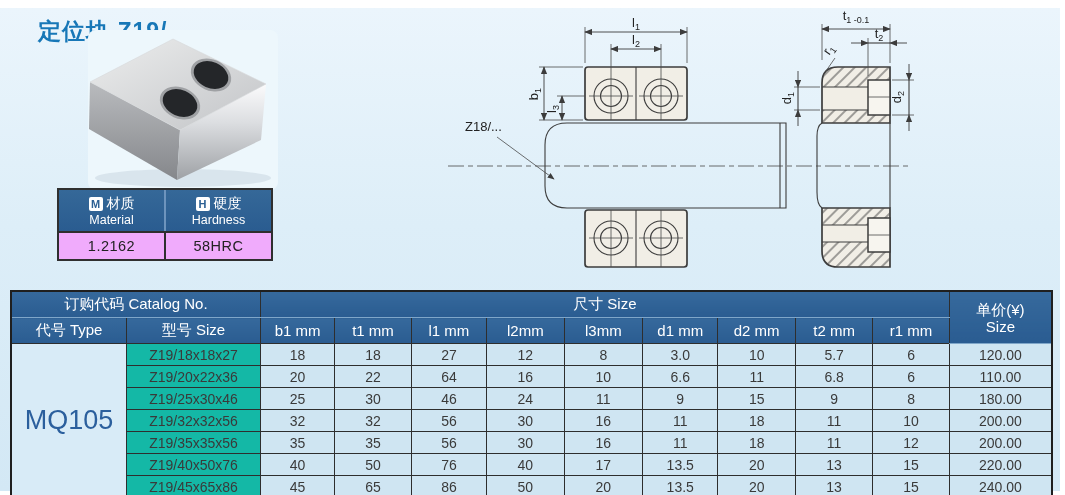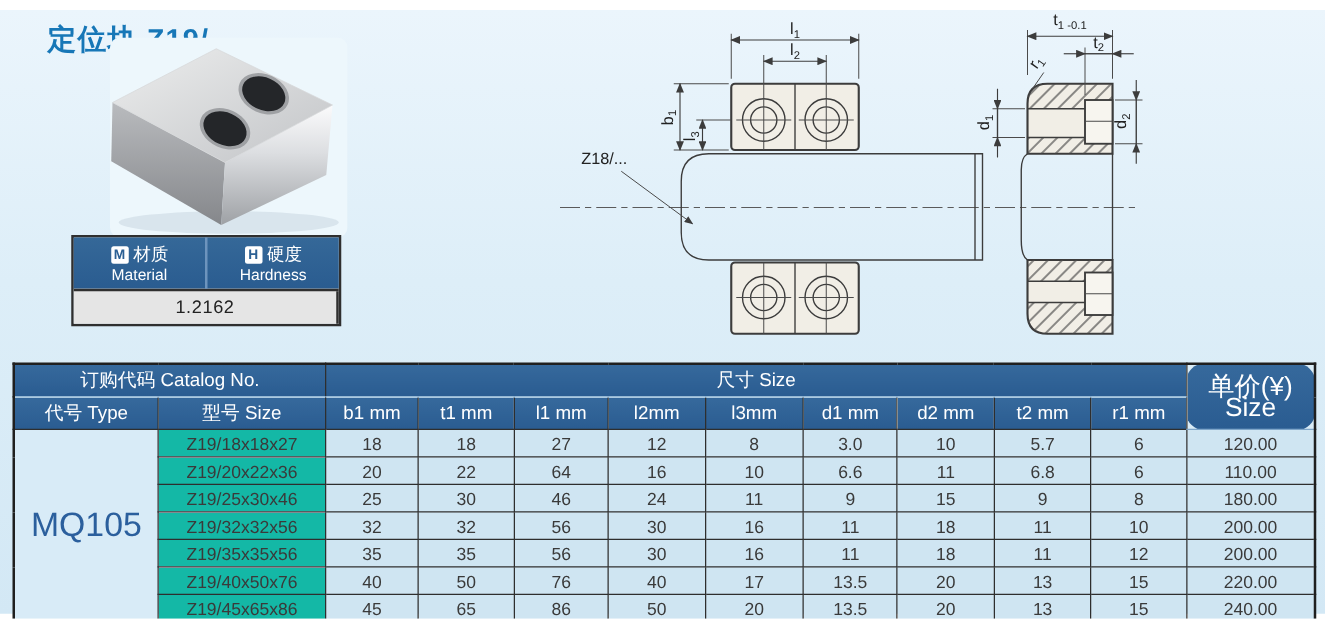--- a/index.html
+++ b/index.html
@@ -14,34 +14,34 @@
 
   
   .mat{position:absolute;left:57px;top:188px;width:212px;border:2px solid #2f2f2f;}
   .mat-head{display:flex;background:linear-gradient(180deg,#356898,#2a5c90);}
   .mat-cell{flex:1;color:#fff;text-align:center;padding:5px 0 4px 0;}
   .mat-cell:first-child{border-right:2px solid #6d94bd;}
   .mat-line1{font-size:14px;display:flex;align-items:center;justify-content:center;gap:4px;}
   .badge{display:inline-block;width:14px;height:14px;background:#fff;color:#2c6094;
          font-size:11px;font-weight:bold;line-height:14px;text-align:center;border-radius:2px;}
   .mat-line2{font-size:12.5px;margin-top:0;}
-  .mat-vals{display:flex;background:#e5e5e5;border-top:2px solid #2f2f2f;}
+  .mat-vals{display:flex;background:#f0abfc;border-top:2px solid #2f2f2f;}
   .mat-val{flex:1;text-align:center;font-size:14.5px;color:#222;padding:5px 0;letter-spacing:.5px;}
   .mat-val:first-child{border-right:2px solid #2f2f2f;}
 
   
   table.cat{position:absolute;left:10px;top:290px;width:1043px;border-collapse:collapse;
             table-layout:fixed;border:2px solid #1f1f1f;}
   .cat th,.cat td{border:1px solid #2e2e2e;text-align:center;vertical-align:middle;
                   white-space:nowrap;overflow:hidden;padding:0;}
   .cat thead th{background:linear-gradient(180deg,#36699c,#2a5c91);color:#fff;
                 font-weight:normal;font-size:15px;height:25px;}
   .cat tr.h1 th{border-bottom:1px solid #7fa6c9;text-align:center;}
   .cat tr.h2 th{border-top:1px solid #7fa6c9;}
-  .cat th.price-h{line-height:17px;font-size:21px;border-radius:14px;}
+  .cat th.price-h{line-height:17px;font-size:15px;}
   .cat td{font-size:14px;color:#3a3a3a;height:21px;}
   .cat td.model{background:#14b8a6;}
   .cat td.dim{background:#cfe5f2;}
   .cat td.type{background:#d8ebf7;font-size:27px;color:#2b5f9d;}
   .lnt{stroke:#3c3c3c;stroke-width:1.1;fill:none;}
   .blk{fill:#f1eee6;stroke:#3c3c3c;stroke-width:1.7;}
   .blk2{fill:#f7f5ef;stroke:#3c3c3c;stroke-width:1.5;}
   .thin{stroke:#4a4a4a;stroke-width:0.8;}
   .dim{stroke:#3c3c3c;stroke-width:0.9;}
   .cl{stroke:#5a5a5a;stroke-width:0.9;stroke-dasharray:16 4 5 4;}
@@ -99,20 +99,21 @@
       <div class="mat-cell">
         <div class="mat-line1">
           <span class="badge">H</span>
           <span>硬度</span>
         </div>
         <div class="mat-line2">Hardness</div>
       </div>
     </div>
     <div class="mat-vals">
       <div class="mat-val">1.2162</div>
+      <div class="mat-val">58HRC</div>
     </div>
   </div>
 
   <svg class="drawing" width="640" height="290" viewBox="430 0 640 290">
     <defs>
       <marker id="ah" viewBox="0 0 10 8" refX="9" refY="4" markerWidth="9" markerHeight="7" orient="auto-start-reverse">
         <path d="M0,0 L10,4 L0,8 Z" fill="#3c3c3c"></path>
       </marker>
       <pattern id="hatch" width="8" height="8" patternUnits="userSpaceOnUse" patternTransform="rotate(45)">
         <line x1="4" y1="-1" x2="4" y2="9" stroke="#4a4a4a" stroke-width="1"></line>

